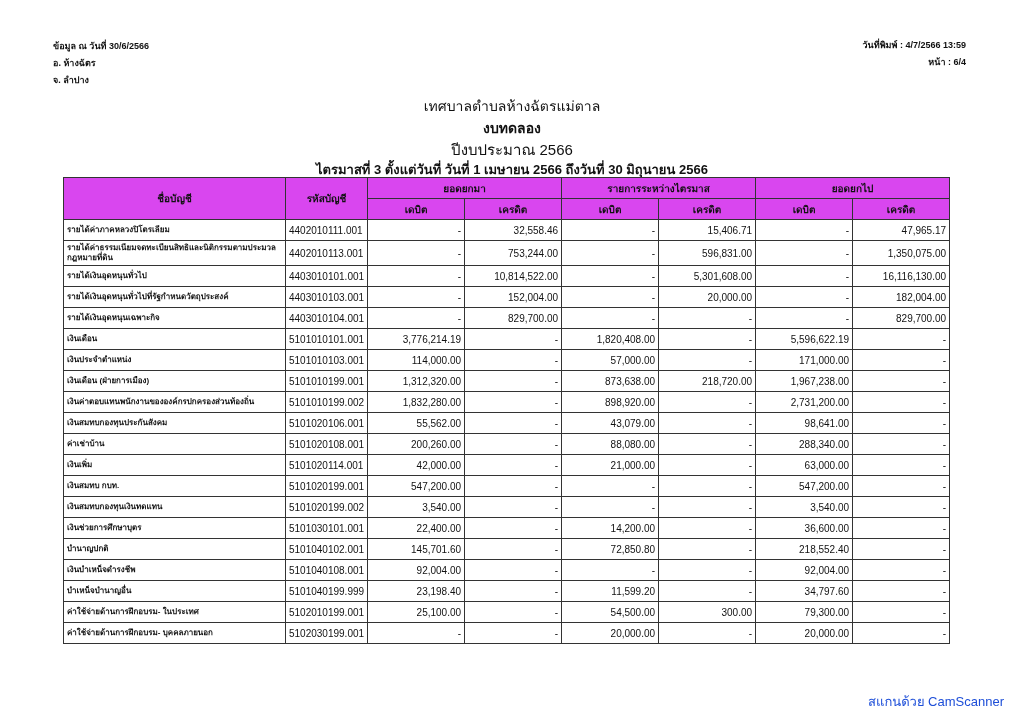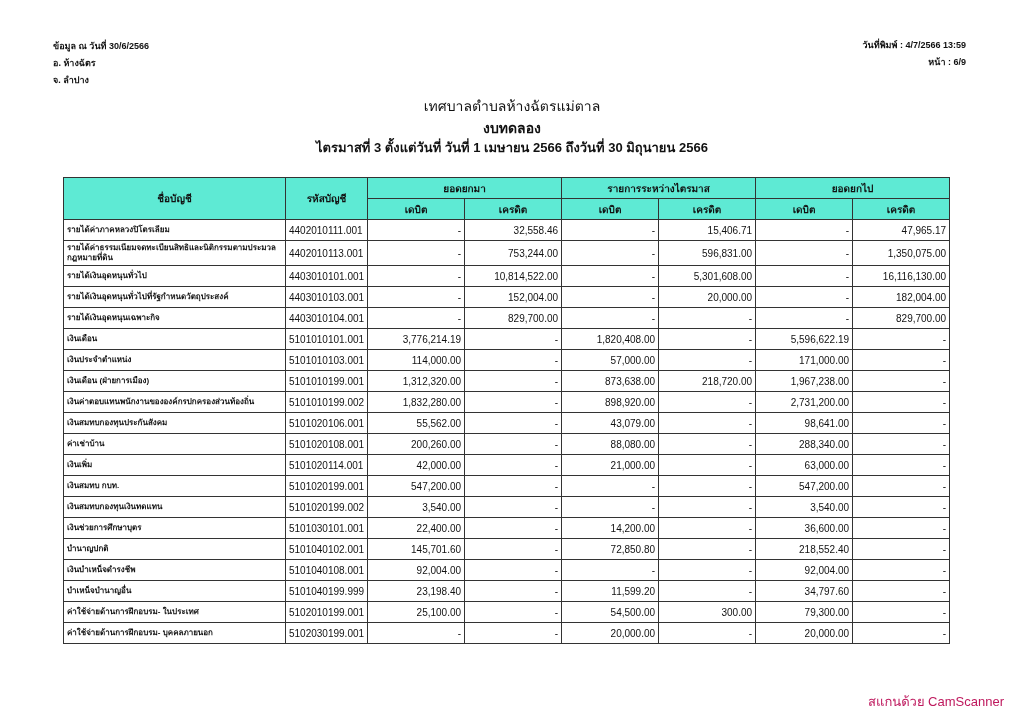--- a/index.html
+++ b/index.html
@@ -7,44 +7,45 @@
     .meta-left { position: absolute; left: 53px; top: 38px; font-size: 9px; font-weight: bold; line-height: 17px; }
     .meta-right { position: absolute; right: 58px; top: 37px; font-size: 9px; font-weight: bold; line-height: 17px; text-align: right; margin-left: 48px; }
     .titles { position: absolute; left: 0; width: 1024px; top: 95px; text-align: center; }
     .titles div { line-height: 22px; }
     .t1 { font-size: 14px; }
     .t2 { font-size: 14px; font-weight: bold; }
     .t3 { font-size: 15px; }
     .t4 { font-size: 13px; font-weight: bold; line-height: 18px !important; }
     table { position: absolute; left: 63px; top: 177px; border-collapse: collapse; font-size: 9px; }
     th, td { border: 1px solid #333; padding: 0 3px; height: 20px; }
-    th { background: #5eead4; font-weight: bold; font-size: 10px; text-align: center; }
+    th { background: #d946ef; font-weight: bold; font-size: 10px; text-align: center; }
     td.name { width: 215px; text-align: left; font-size: 8px; font-weight: bold; line-height: 10px; }
     td.code { width: 68px; text-align: left; font-size: 10px; }
     td.num { width: 90px; text-align: right; font-size: 10px; }
     tr.tall td { height: 24px; }
-    .watermark { position: absolute; right: 20px; bottom: 12px; font-size: 13px; color: #be185d; }
+    .watermark { position: absolute; right: 20px; bottom: 12px; font-size: 13px; color: #1d4ed8; }
   </style>
 </head>
 <body>
 
 <div class="meta-left">
   <div>ข้อมูล ณ วันที่ 30/6/2566</div>
   <div>อ. ห้างฉัตร</div>
   <div>จ. ลำปาง</div>
 </div>
 
 <div class="meta-right">
   <div>วันที่พิมพ์ : 4/7/2566  13:59</div>
-  <div>หน้า : 6/9</div>
+  <div>หน้า : 6/4</div>
 </div>
 
 <div class="titles">
   <div class="t1">เทศบาลตำบลห้างฉัตรแม่ตาล</div>
   <div class="t2">งบทดลอง</div>
+  <div class="t3">ปีงบประมาณ 2566</div>
   <div class="t4">ไตรมาสที่ 3 ตั้งแต่วันที่ วันที่ 1 เมษายน 2566 ถึงวันที่ 30 มิถุนายน 2566</div>
 </div>
 
 <table>
   <thead>
     <tr>
       <th rowspan="2">ชื่อบัญชี</th>
       <th rowspan="2">รหัสบัญชี</th>
       <th colspan="2">ยอดยกมา</th>
       <th colspan="2">รายการระหว่างไตรมาส</th>

